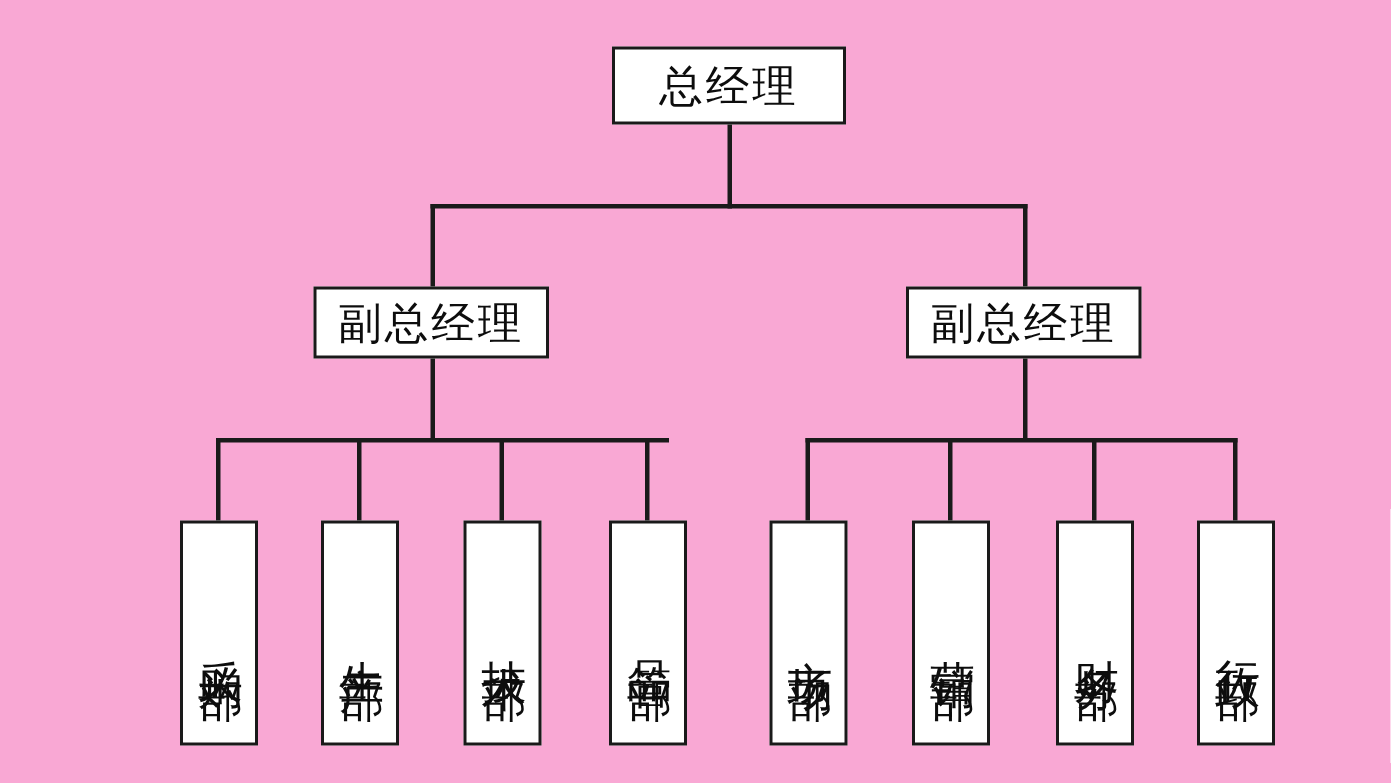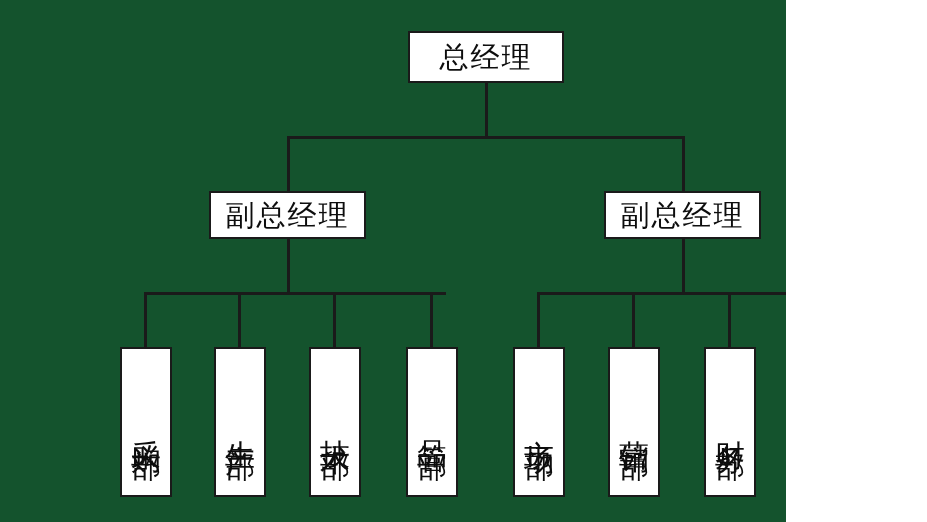--- a/index.html
+++ b/index.html
@@ -3,23 +3,23 @@
 <meta charset="utf-8">
 <title>Organization Chart</title>
 <style>
   html, body {
     margin: 0;
     padding: 0;
     background: #ffffff;
   }
   #canvas {
     position: relative;
-    width: 786px;
+    width: 927px;
     height: 522px;
-    background: #14532d;
+    background: #f9a8d4;
     overflow: hidden;
     font-family: "DejaVu Serif", "Liberation Serif", serif;
   }
 
   
   .node {
     position: absolute;
     box-sizing: border-box;
     background: #ffffff;
     border: 2px solid #1a1a1a;

